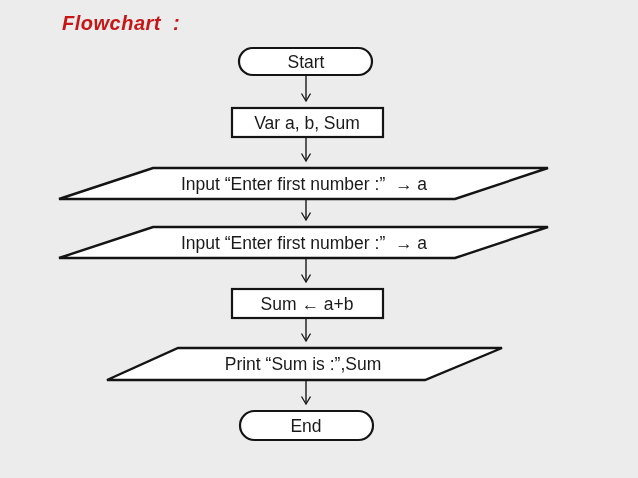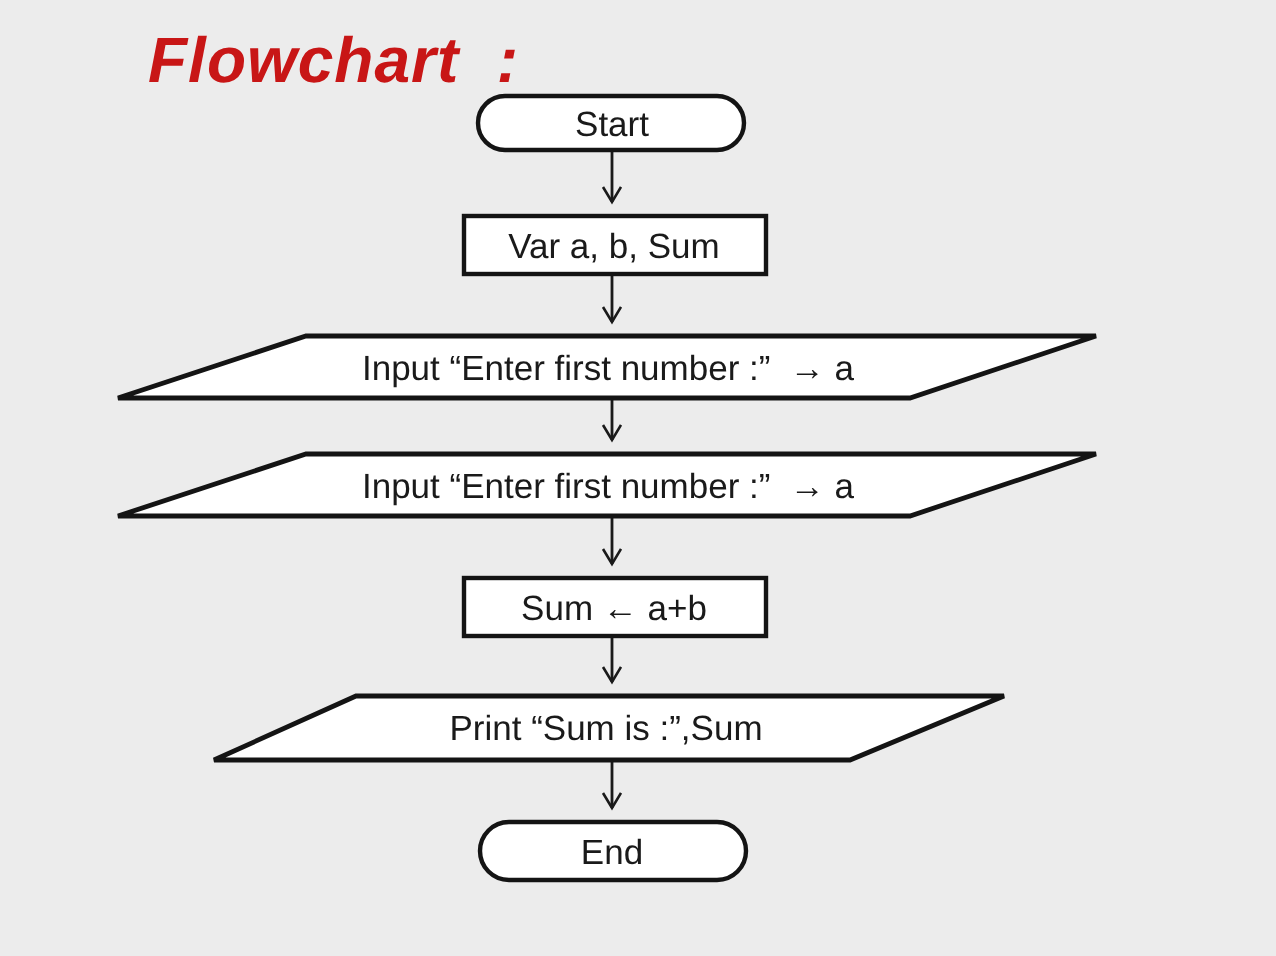--- a/index.html
+++ b/index.html
@@ -9,23 +9,23 @@
   }
   .stage {
     position: relative;
     width: 638px;
     height: 478px;
     background: #ececec;
     overflow: hidden;
   }
   .page-title {
     position: absolute;
-    left: 74px;
+    left: 62px;
     top: 12px;
-    font-size: 32px;
+    font-size: 20px;
     font-weight: bold;
     font-style: italic;
     color: #c81616;
     white-space: pre;
     letter-spacing: 0.5px;
   }
   svg.flow {
     position: absolute;
     left: 0;
     top: 0;

